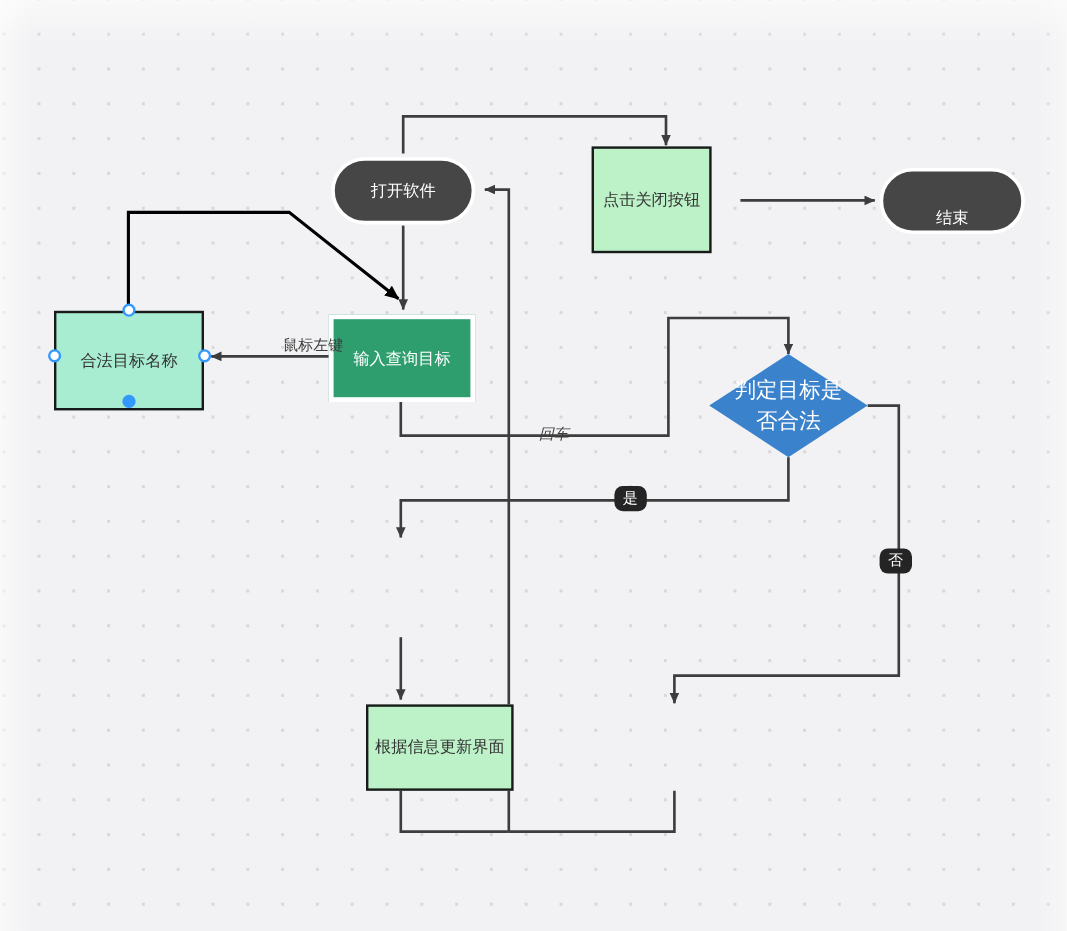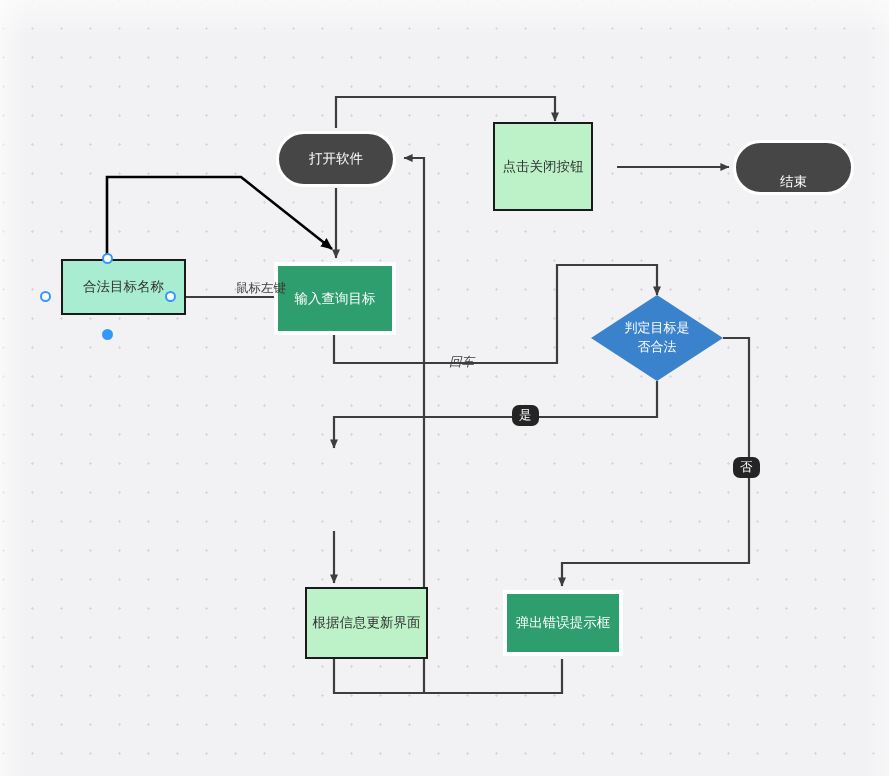--- a/index.html
+++ b/index.html
@@ -77,21 +77,21 @@
     color: #ffffff;
     border: none;
   }
   .diamond-shape {
     position: absolute;
     inset: 0;
   }
   .diamond-label {
     position: relative;
     z-index: 2;
-    font-size: 13px;
+    font-size: 18px;
     color: #ffffff;
     font-family: Liberation Serif, serif;
   }
   .handle {
     position: absolute;
     width: 11px;
     height: 11px;
     border-radius: 50%;
     border: 2px solid #3399ff;
     background: #ffffff;
@@ -169,21 +169,21 @@
   </div>
 
   <div class="node node-light" style="left:493px; top:122px; width:100px; height:89px;">
     <span>点击关闭按钮</span>
   </div>
 
   <div class="node node-terminator" style="left:733px; top:140px; width:121px; height:55px;align-items:flex-end;">
     <span>结束</span>
   </div>
 
-  <div class="node node-selected" style="left:61px; top:259px; width:125px; height:56px;">
+  <div class="node node-selected" style="left:45px; top:259px; width:125px; height:83px;">
     <span>合法目标名称</span>
   </div>
   <div class="handle" style="left:102px; top:253px;"></div>
   <div class="handle" style="left:40px; top:291px;"></div>
   <div class="handle" style="left:165px; top:291px;"></div>
   <div class="handle filled" style="left:102px; top:329px;"></div>
 
   <div class="node node-dark" style="left:274px; top:262px; width:122px; height:73px;">
     <span>输入查询目标</span>
   </div>
@@ -194,23 +194,20 @@
     </svg>
     <span class="diamond-label">判定目标是
 否合法</span>
   </div>
 
 
   <div class="node node-light" style="left:273px; top:587px; width:123px; height:72px;margin-left:32px;">
     <span>根据信息更新界面</span>
   </div>
 
-  <div class="node node-dark" style="left:503px; top:590px; width:120px; height:66px;">
-    <span>弹出错误提示框</span>
-  </div>
 
   <div class="edge-label" style="left:196px; top:280px;margin-left:40px;">
     <span>鼠标左键</span>
   </div>
 
   <div class="edge-label" style="left:449px; top:354px;font-style:italic;">
     <span>回车</span>
   </div>
 
   <div class="edge-label badge" style="left:512px; top:405px;">

